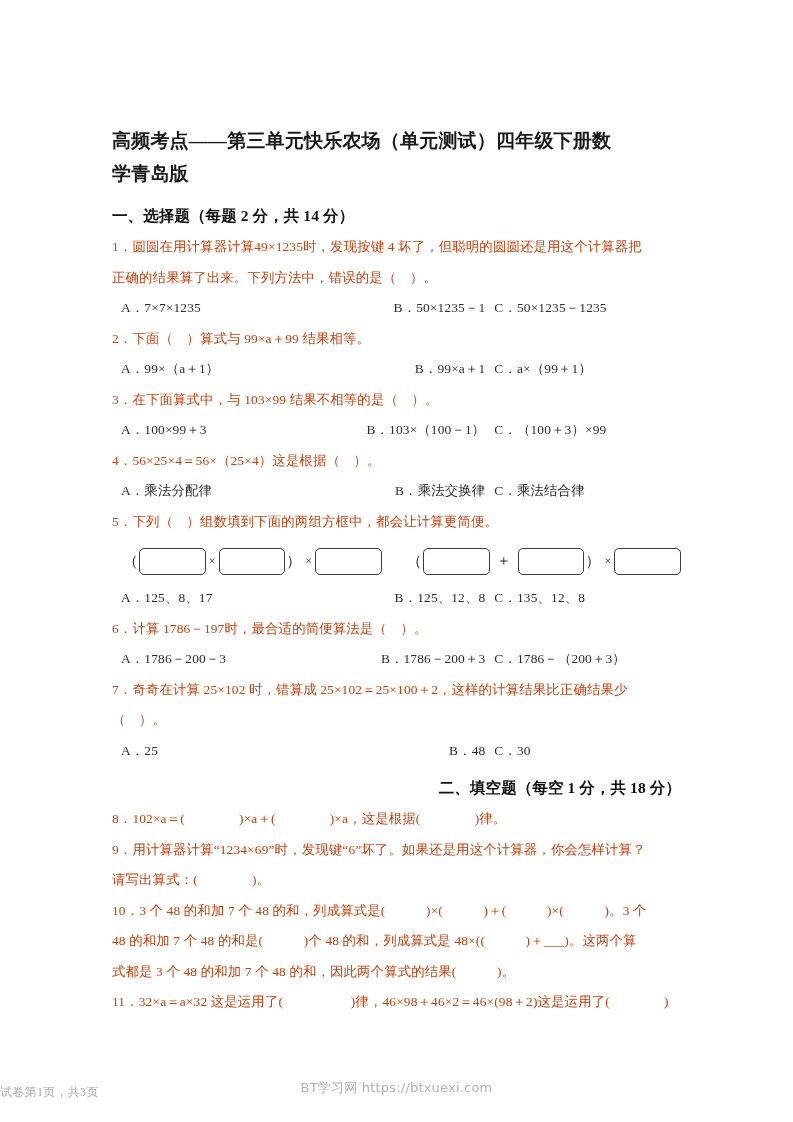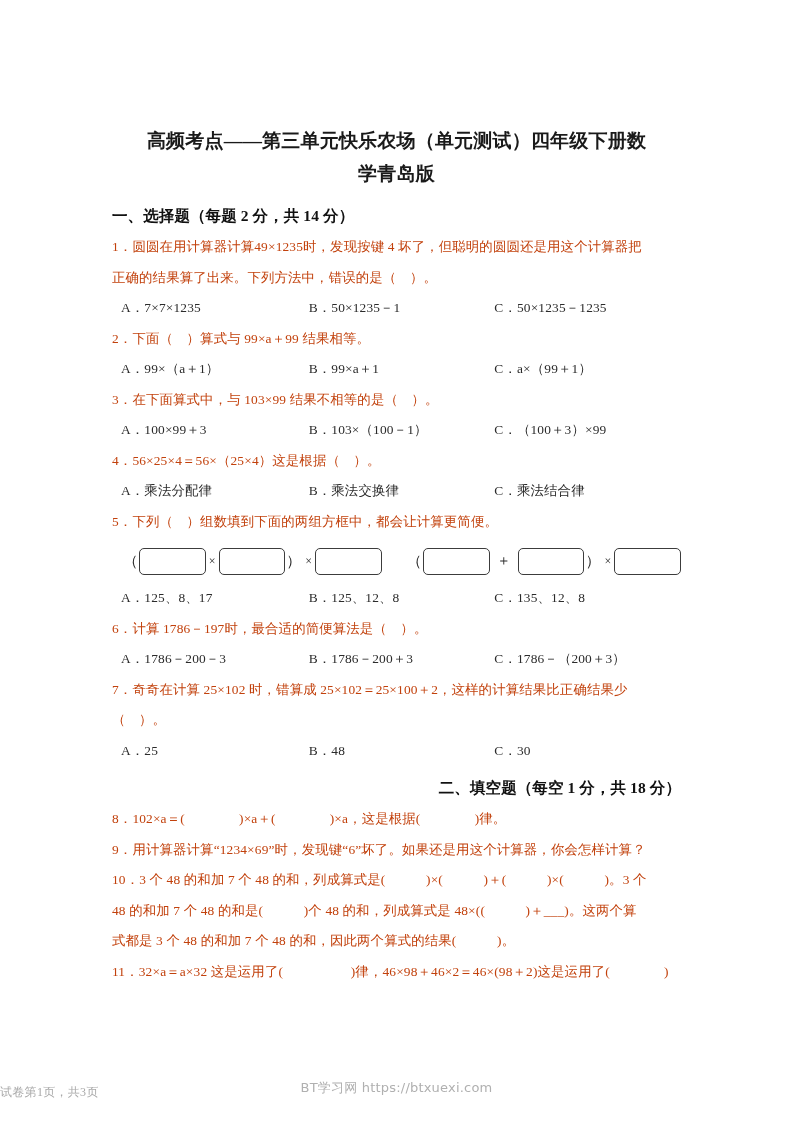--- a/index.html
+++ b/index.html
@@ -21,21 +21,21 @@
     width: 793px;
     height: 1122px;
     box-sizing: border-box;
     padding: 0 112px;
   }
 
   
   .doc-title {
     margin: 0;
     padding-top: 124px;
-    text-align: center;
+    text-align: left;
     font-size: 19px;
     font-weight: bold;
     line-height: 33px;
     letter-spacing: 0.2px;
     color: #1a1a1a;
     font-family: "Liberation Serif", "DejaVu Serif", serif;
   }
 
   
   .section-header {
@@ -64,21 +64,21 @@
     font-size: 13.4px;
     line-height: 30.5px;
     color: #2b2b2b;
     letter-spacing: 0.15px;
   }
   .opt-row .opt {
     box-sizing: border-box;
     padding-left: 9px;
   }
   .opt-row .opt.a { width: 188px; }
-  .opt-row .opt.b { width: 186px; }
+  .opt-row .opt.b { width: 186px; text-align: right; }
   .opt-row .opt.c { width: 196px; }
 
   
   .box-row {
     display: flex;
     align-items: center;
     height: 42px;
     margin-top: 3px;
     margin-bottom: 1px;
     padding-left: 10px;
@@ -206,20 +206,21 @@
     <span class="opt a">A．25</span>
     <span class="opt b">B．48</span>
     <span class="opt c">C．30</span>
   </div>
 
   <div class="section-header second">二、填空题（每空 1 分，共 18 分）</div>
 
   <div class="q-line">8．102×a＝(　　　　)×a＋(　　　　)×a，这是根据(　　　　)律。</div>
 
   <div class="q-line">9．用计算器计算“1234×69”时，发现键“6”坏了。如果还是用这个计算器，你会怎样计算？</div>
+  <div class="q-line">请写出算式：(　　　　)。</div>
 
   <div class="q-line">10．3 个 48 的和加 7 个 48 的和，列成算式是(　　　)×(　　　)＋(　　　)×(　　　)。3 个</div>
   <div class="q-line">48 的和加 7 个 48 的和是(　　　)个 48 的和，列成算式是 48×((　　　)＋___)。这两个算</div>
   <div class="q-line">式都是 3 个 48 的和加 7 个 48 的和，因此两个算式的结果(　　　)。</div>
 
   <div class="q-line">11．32×a＝a×32 这是运用了(　　　　　)律，46×98＋46×2＝46×(98＋2)这是运用了(　　　　)</div>
 
 </div>
 
 <div class="footer-wrap">

